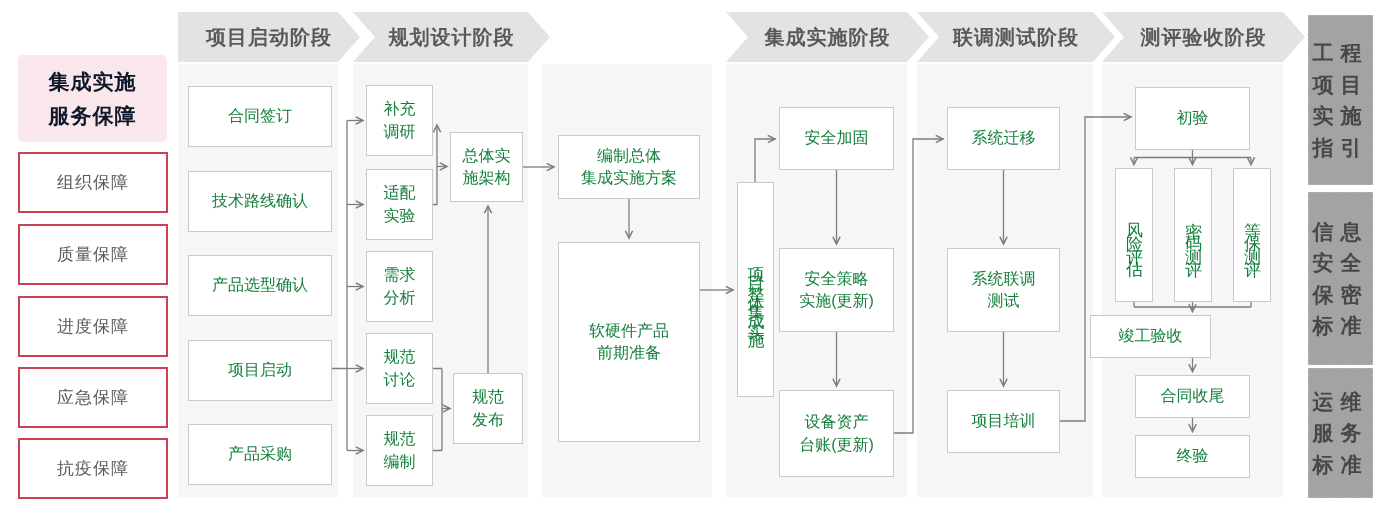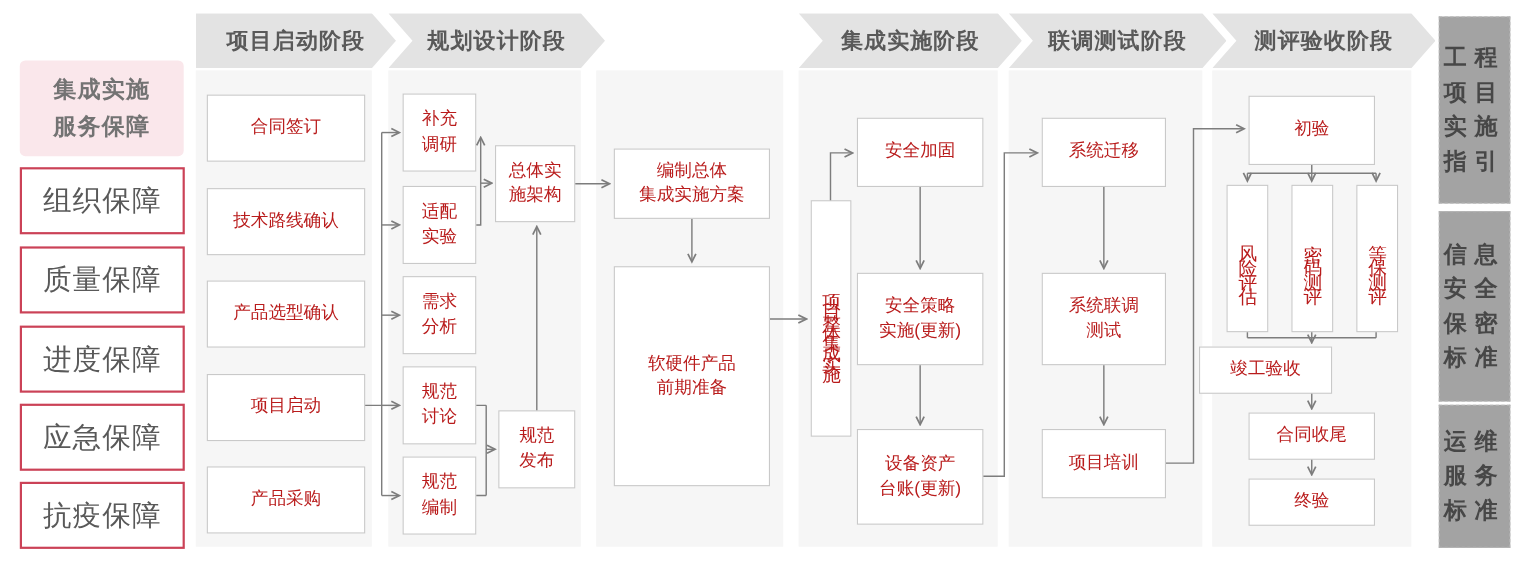--- a/index.html
+++ b/index.html
@@ -15,39 +15,39 @@
     font-size:20px;font-weight:bold;color:#595959;letter-spacing:1px;
     clip-path:polygon(0 0, calc(100% - 22px) 0, 100% 50%, calc(100% - 22px) 100%, 0 100%, 22px 50%);
   }
   .phase-header--first{
     clip-path:polygon(0 0, calc(100% - 22px) 0, 100% 50%, calc(100% - 22px) 100%, 0 100%);
   }
   
   .box{
     position:absolute;background:#ffffff;border:1px solid #c9c9c9;box-sizing:border-box;
     display:flex;align-items:center;justify-content:center;text-align:center;
-    font-size:16px;line-height:1.4;color:#b91c1c;
+    font-size:16px;line-height:1.4;color:#15803d;
   }
   .lines{white-space:pre-line;}
   .vbox{
     writing-mode:vertical-rl;text-orientation:upright;
     font-size:17px;letter-spacing:13px;
   }
   .vbox--long{letter-spacing:9px;}
   
   .legend-title{
     position:absolute;background:#fae7eb;border-radius:5px;
     display:flex;align-items:center;justify-content:center;text-align:center;
-    color:#737373;font-size:21px;font-weight:bold;line-height:1.6;letter-spacing:1px;
+    color:#0f172a;font-size:21px;font-weight:bold;line-height:1.6;letter-spacing:1px;
     white-space:pre-line;
   }
   .legend-item{
     position:absolute;background:#ffffff;border:2px solid #cb4257;box-sizing:border-box;
     display:flex;align-items:center;justify-content:center;
-    font-size:26px;color:#595959;letter-spacing:1px;
+    font-size:17px;color:#595959;letter-spacing:1px;
   }
   
   .standard{
     position:absolute;background:#a3a3a3;border:1px dashed #b3b3b3;box-sizing:border-box;
     display:flex;align-items:center;justify-content:center;text-align:center;
     font-size:21px;font-weight:bold;color:#474747;
     line-height:1.5;letter-spacing:7px;white-space:pre-line;
   }
   
   .connectors{position:absolute;left:0;top:0;z-index:10;pointer-events:none;}

